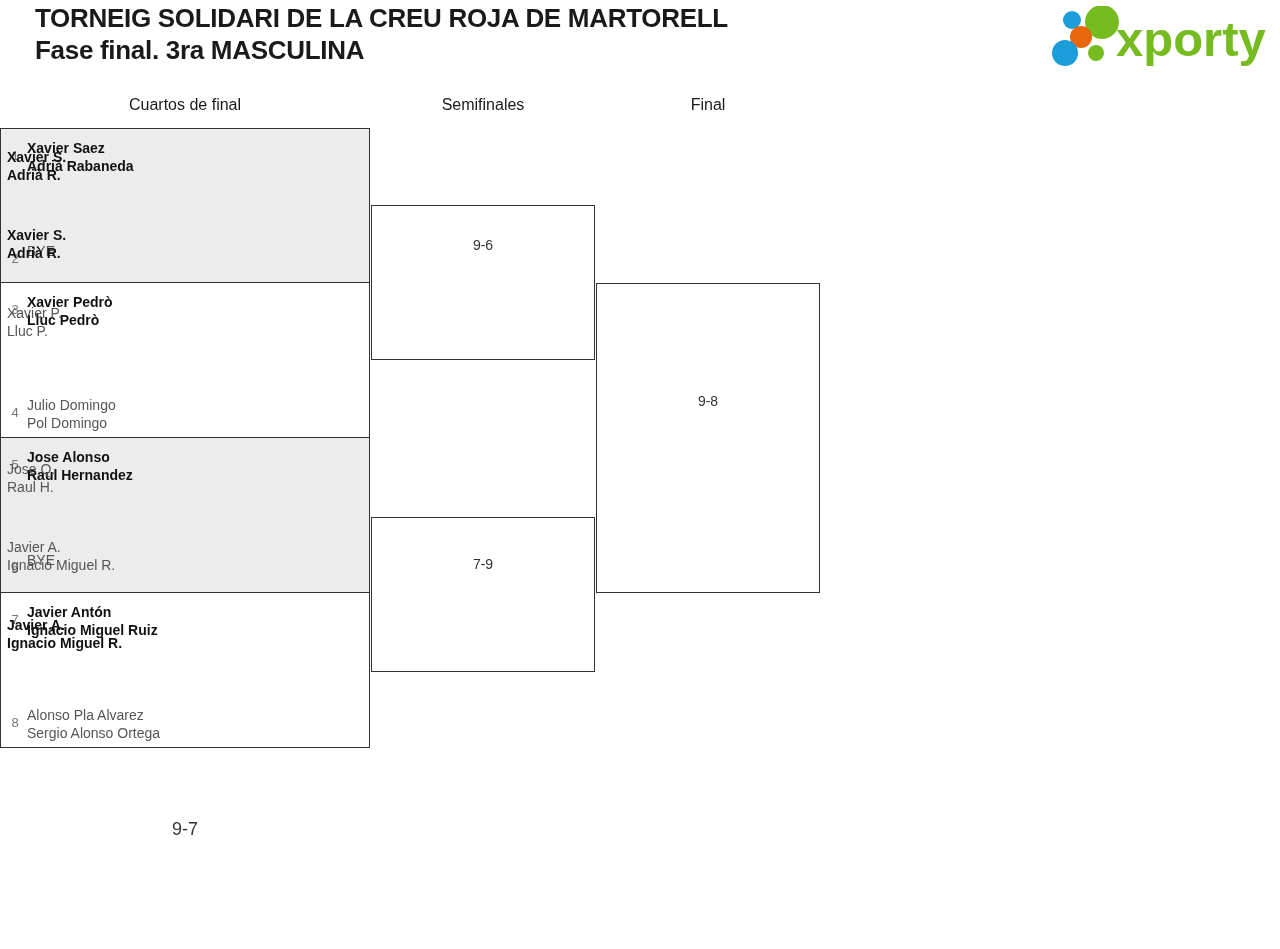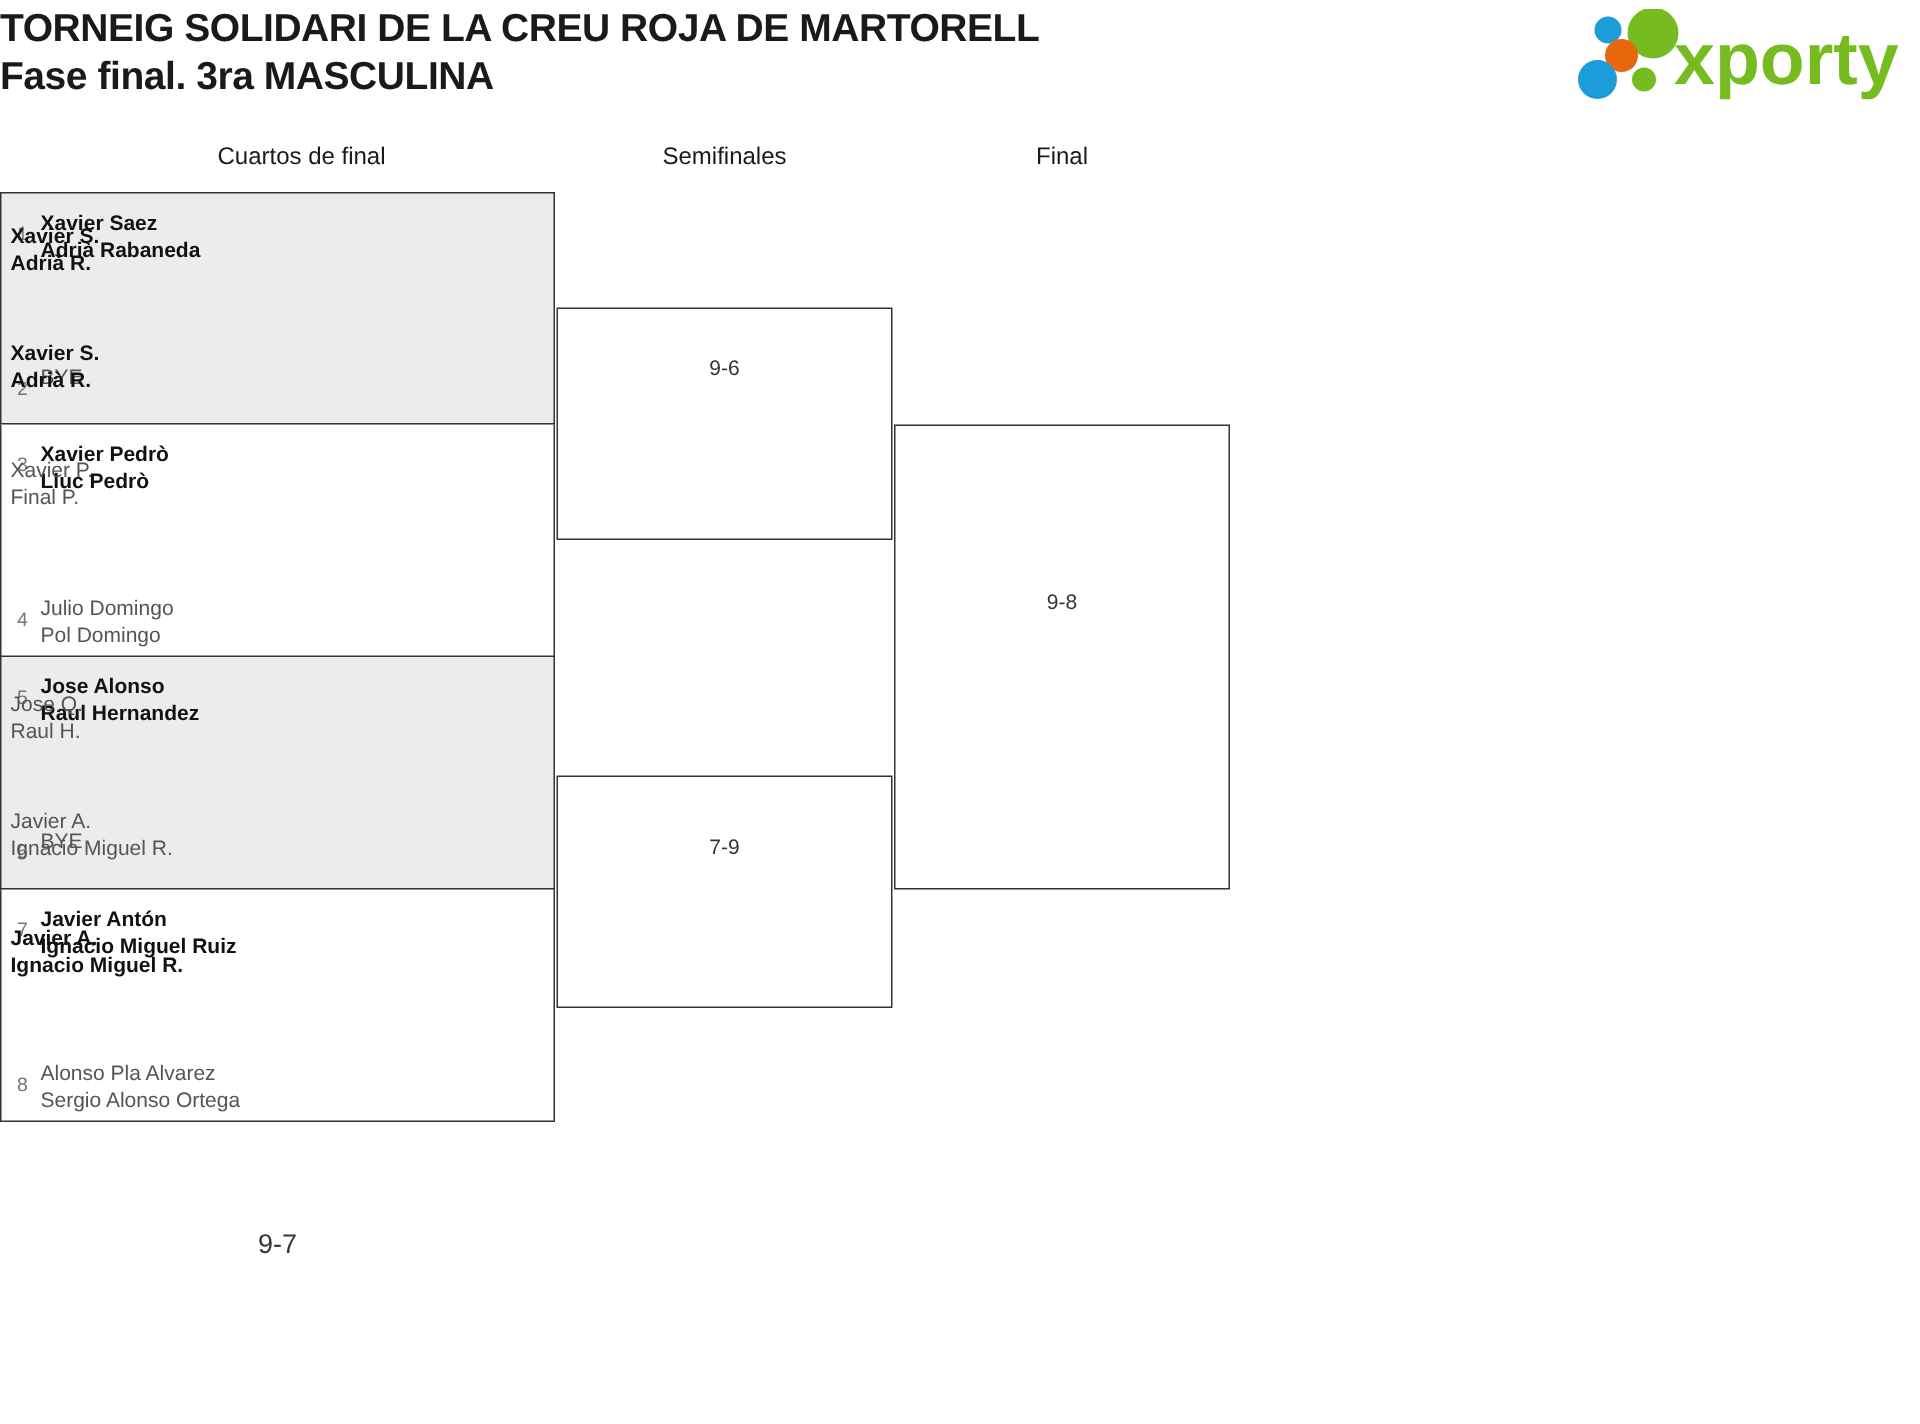--- a/index.html
+++ b/index.html
@@ -20,20 +20,21 @@
     width: 1280px;
     height: 949px;
   }
 
   
   #header-title {
     position: absolute;
     left: 0px;
     top: 2px;
     width: 1030px;
+    padding-left: 35px;
   }
   #title-line-1 {
     font-size: 26px;
     font-weight: bold;
     letter-spacing: -0.3px;
     line-height: 32px;
     white-space: nowrap;
   }
   #title-line-2 {
     font-size: 26px;
@@ -56,21 +57,21 @@
   
   .round-header {
     position: absolute;
     top: 96px;
     font-size: 16px;
     font-weight: normal;
     color: #1a1a1a;
     text-align: center;
     white-space: nowrap;
   }
-  #round-header-0 { left: 16px;   width: 370px; }
+  #round-header-0 { left: 0px;   width: 370px; }
   #round-header-1 { left: 371px; width: 224px; text-align: center; }
   #round-header-2 { left: 596px; width: 224px; }
 
   
   #bracket {
     position: absolute;
     left: 0px;
     top: 128px;
     width: 900px;
     height: 640px;
@@ -259,21 +260,21 @@
     </div>
 
     <div class="r2-team winner" style="top:20px;">
       <span class="p1">Xavier S.</span>
       <span class="p2">Adrià R.</span>
     </div>
     <div class="r2-box" style="top:77px;"></div>
     <div class="score r2-score" style="top:109px;">9-6</div>
     <div class="r2-team loser" style="top:176px;">
       <span class="p1">Xavier P.</span>
-      <span class="p2">Final P.</span>
+      <span class="p2">Lluc P.</span>
     </div>
 
     <div class="r2-team loser" style="top:332px;">
       <span class="p1">Jose Q.</span>
       <span class="p2">Raul H.</span>
     </div>
     <div class="r2-box" style="top:389px;"></div>
     <div class="score r2-score" style="top:428px;">7-9</div>
     <div class="r2-team winner" style="top:488px;">
       <span class="p1">Javier A.</span>

